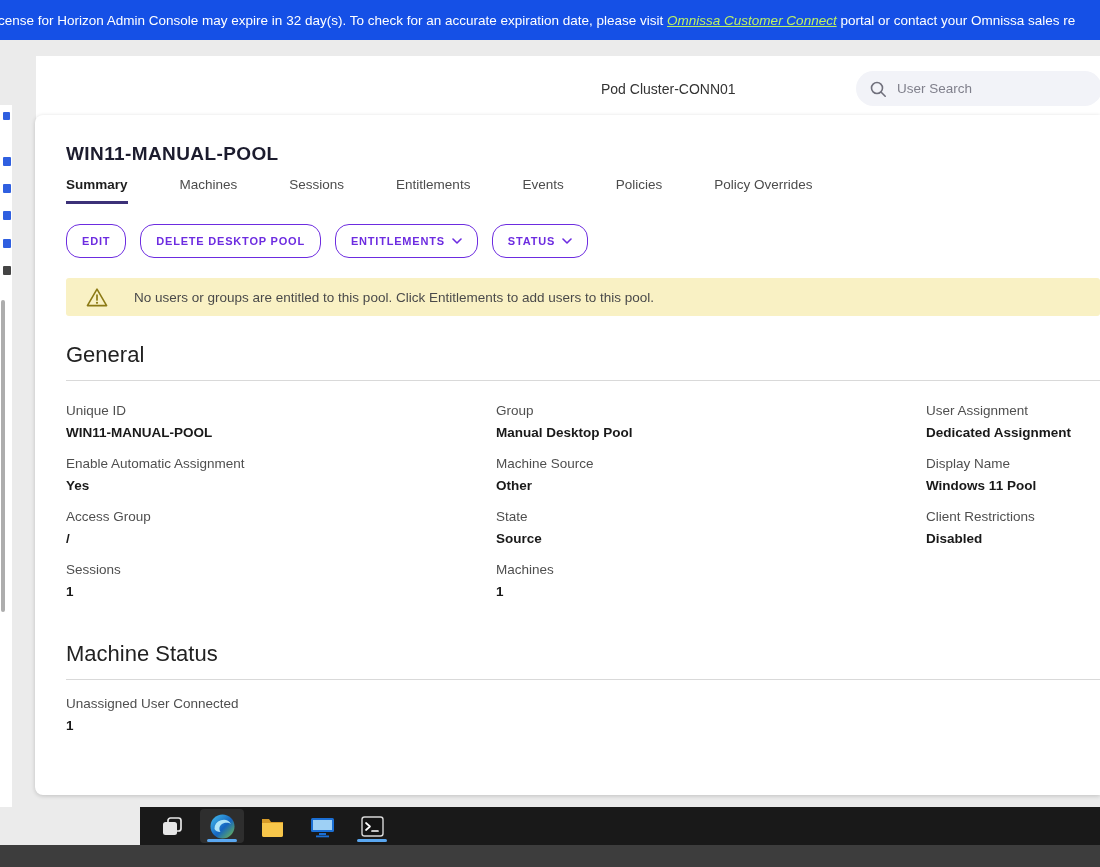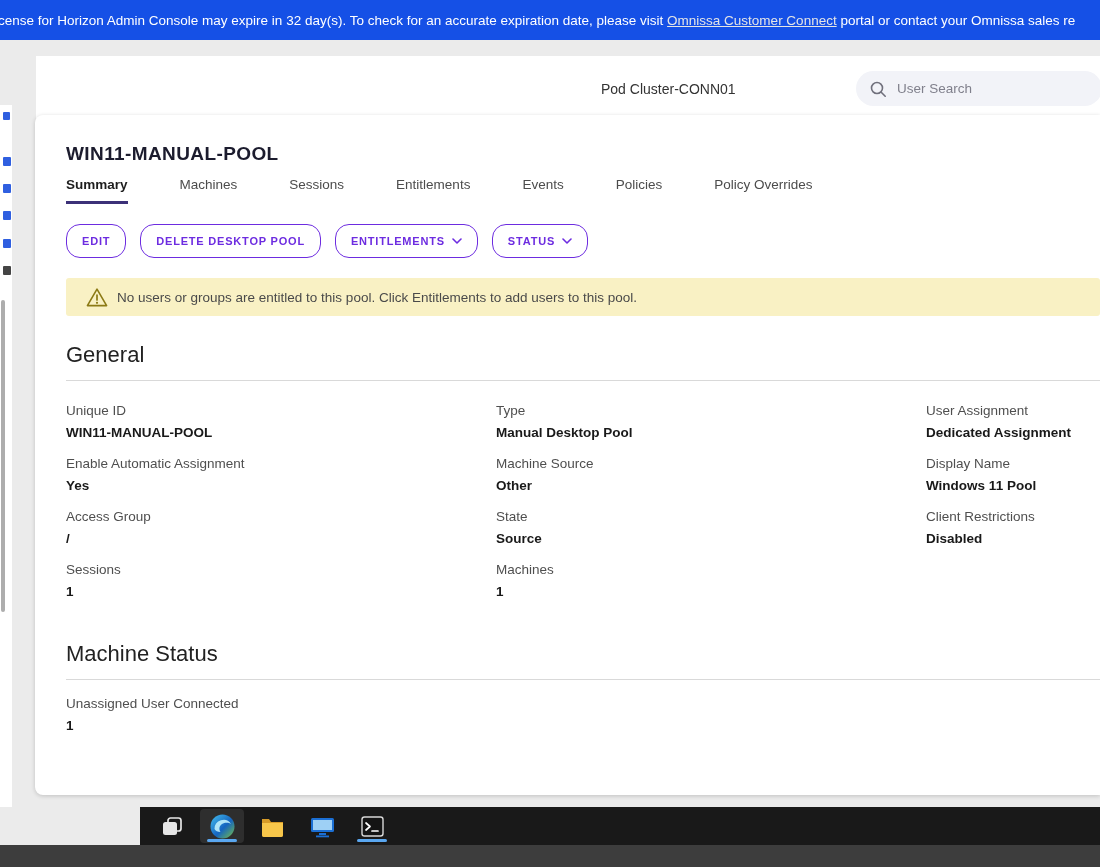--- a/index.html
+++ b/index.html
@@ -11,21 +11,21 @@
     -webkit-font-smoothing:antialiased;
   }
 
   
   .banner {
     position:absolute; top:0; left:0; width:100%; height:40px;
     background:#1550e6; color:#fff; display:flex; align-items:center;
     overflow:hidden; white-space:nowrap; font-size:13.5px;
   }
   .banner-inner { margin-left:-8px; }
-  .banner a { color:#e5e5e5; text-decoration:underline; cursor:pointer; }
+  .banner a { color:#bef264; text-decoration:underline; cursor:pointer;font-style:italic; }
 
   
   .header {
     position:absolute; top:56px; left:0; width:100%; height:65px; background:#fff;margin-left:36px;
   }
   .pod-label {
     position:absolute; left:565px; top:0; height:65px; display:flex; align-items:center;
     font-size:14px; color:#333;
   }
   .search {
@@ -76,21 +76,21 @@
   .actions { margin-top:20px; display:flex; gap:14px; }
   .btn {
     height:27px; border:1.5px solid #6d2ce0; border-radius:14px; background:#fff;
     color:#6d2ce0; font-size:11px; font-weight:700; letter-spacing:.8px;
     padding:16px 15px; display:flex; align-items:center; gap:7px;
     font-family:inherit; cursor:pointer;
   }
 
   .warning {
     margin-top:20px; background:#f9f1c4; border-radius:3px; height:38px;
-    display:flex; align-items:center; gap:9px; padding:0 20px;
+    display:flex; align-items:center; gap:26px; padding:0 20px;
     font-size:13.5px; color:#4a4a4a;
   }
 
   .section-h { font-size:22px; font-weight:400; color:#222; margin:26px 0 12px; }
   .rule { border:none; border-top:1px solid #d9d9d9; margin:0 0 22px; }
   .rule.ms { margin-bottom:16px; }
 
   .grid { display:grid; grid-template-columns:430px 430px auto; }
   .field { margin-bottom:16px; }
   .field.desc { grid-column:1; }
@@ -199,21 +199,21 @@
 
   <div class="section-h">General</div>
   <hr class="rule">
 
   <div class="grid">
     <div class="field">
       <div class="f-label">Unique ID</div>
       <div class="f-value">WIN11-MANUAL-POOL</div>
     </div>
     <div class="field">
-      <div class="f-label">Type</div>
+      <div class="f-label">Group</div>
       <div class="f-value">Manual Desktop Pool</div>
     </div>
     <div class="field">
       <div class="f-label">User Assignment</div>
       <div class="f-value">Dedicated Assignment</div>
     </div>
     <div class="field">
       <div class="f-label">Enable Automatic Assignment</div>
       <div class="f-value">Yes</div>
     </div>

